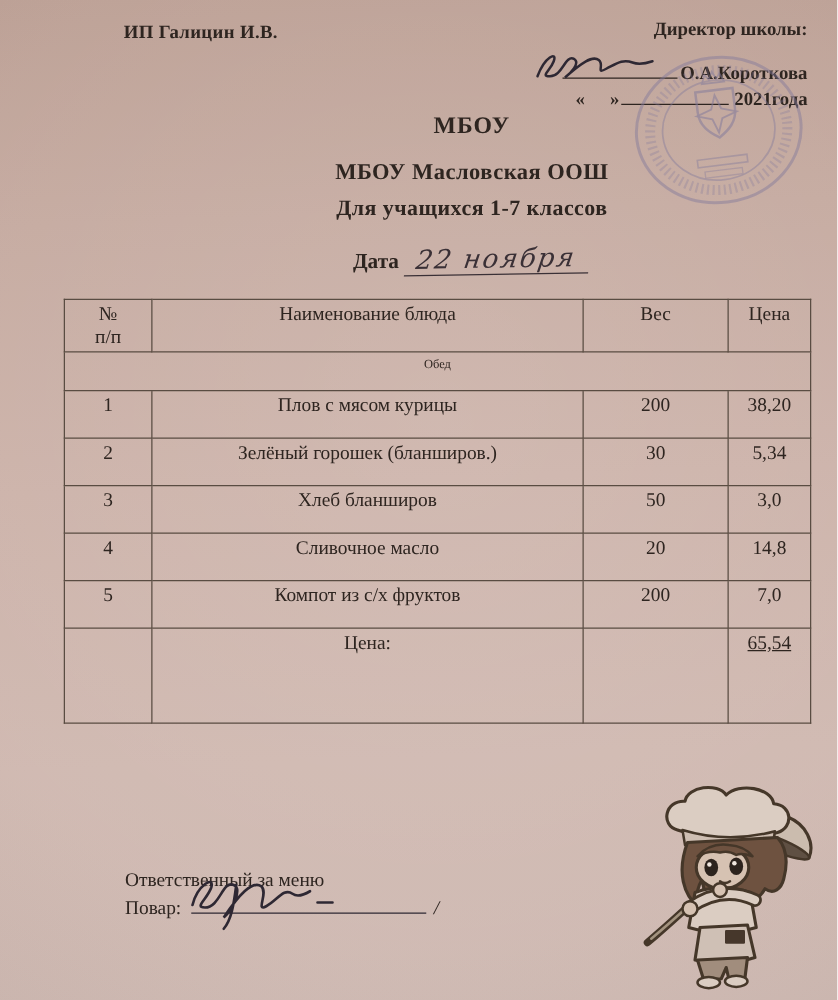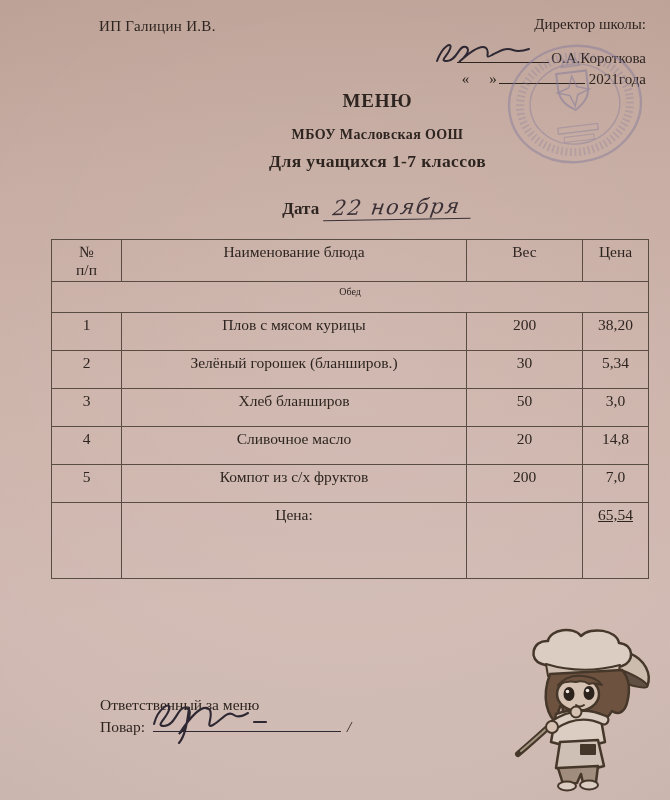--- a/index.html
+++ b/index.html
@@ -11,36 +11,36 @@
     background:linear-gradient(178deg,#bda196 0%, #c5aaa0 22%, #ccb2a9 48%, #d0b9b1 75%, #cfbab3 100%);
     color:#2e2520;
   }
   .photo::before {
     content:""; position:absolute; inset:0; pointer-events:none;
     background:radial-gradient(120% 95% at 52% 42%, rgba(255,255,255,0.10) 0%, rgba(255,255,255,0.02) 55%, rgba(40,20,10,0.07) 100%);
   }
 
   .abs { position:absolute; }
 
-  .vendor { left:99px; top:18px; font-weight:normal; font-size:15px; letter-spacing:.3px; }
-
-  .director { right:24px; top:15px; text-align:right; font-weight:normal; font-size:15px; line-height:18px; z-index:2; }
+  .vendor { left:99px; top:18px; font-weight:bold; font-size:15px; letter-spacing:.3px; }
+
+  .director { right:24px; top:15px; text-align:right; font-weight:bold; font-size:15px; line-height:18px; z-index:2; }
   .dir-row2 { margin-top:16px; white-space:nowrap; }
   .sig-line { display:inline-block; position:relative; width:92px; height:14px;
               border-bottom:1.5px solid #2e2520; vertical-align:baseline; margin-right:2px; }
   .sig-line svg { position:absolute; left:-26px; top:-10px; }
   .dir-row3 { margin-top:3px; white-space:nowrap; }
   .q-gap { display:inline-block; width:20px; }
   .blank-line { display:inline-block; width:86px; border-bottom:1.5px solid #2e2520; height:12px; margin:0 4px 0 2px; }
 
   .stamp { left:499px; top:40px; width:152px; height:132px; z-index:3; opacity:.62; pointer-events:none; }
 
   .title { left:85px; top:90px; width:585px; text-align:center; font-weight:bold; z-index:1; }
   .title .t1 { font-size:19px; letter-spacing:.8px; margin-bottom:9px; }
-  .title .t2 { font-size:14px; letter-spacing:.4px; margin-bottom:8px;margin-top:15px; }
+  .title .t2 { font-size:18px; letter-spacing:.4px; margin-bottom:8px;margin-top:15px; }
   .title .t3 { font-size:17.5px; letter-spacing:.4px; }
 
   .date-row { left:85px; top:195px; width:585px; text-align:center; font-size:17px; font-weight:bold; }
   .handwritten {
     display:inline-block; font-size:21px; font-weight:normal; font-style:italic;
     font-family:"DejaVu Serif", serif; color:#3a3036; letter-spacing:1.5px;
     border-bottom:1.7px solid #3a3036; padding:0 12px 0 8px; margin-left:6px;
     transform:skewX(-9deg) rotate(-1deg);
   }
 
@@ -95,21 +95,21 @@
       <ellipse cx="76" cy="64" rx="55" ry="48" stroke-width="8" stroke-dasharray="1.7 2.8" opacity="0.5"></ellipse>
       <path d="M67,26 l3,-7 3,4 3,-6 3,6 3,-4 3,7 z" stroke-width="1.4" opacity="0.85"></path>
       <path d="M61,32 h30 v16 c0,11 -7,17 -15,22 c-8,-5 -15,-11 -15,-22 z" stroke-width="2" opacity="0.85"></path>
       <path d="M76,36 l4,11 12,4 -12,4 -4,11 -4,-11 -12,-4 12,-4 z" stroke-width="1.5" opacity="0.85"></path>
       <rect x="56" y="86" width="40" height="6" stroke-width="1.3" opacity="0.7"></rect>
       <rect x="61" y="96" width="30" height="5" stroke-width="1.1" opacity="0.6"></rect>
     </g>
   </svg>
 
   <div class="abs title">
-    <div class="t1">МЕНЮ</div>
+    <div class="t1">МБОУ</div>
     <div class="t2">МБОУ Масловская ООШ</div>
     <div class="t3">Для учащихся 1-7 классов</div>
   </div>
 
   <div class="abs date-row">
     <span>Дата</span><span class="handwritten">22 ноября</span>
   </div>
 
   <table class="menu">
     <colgroup>

